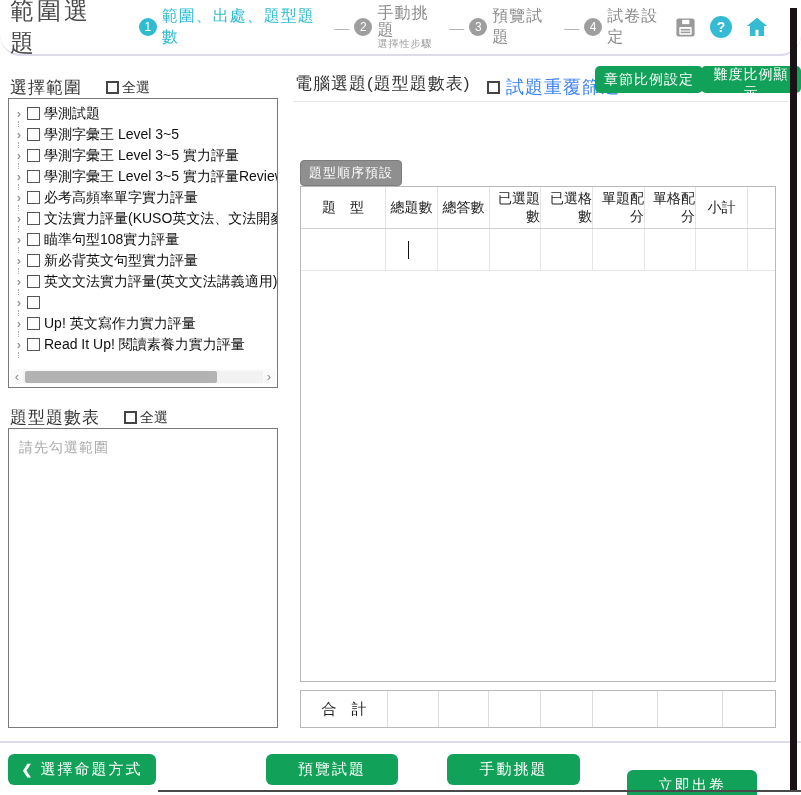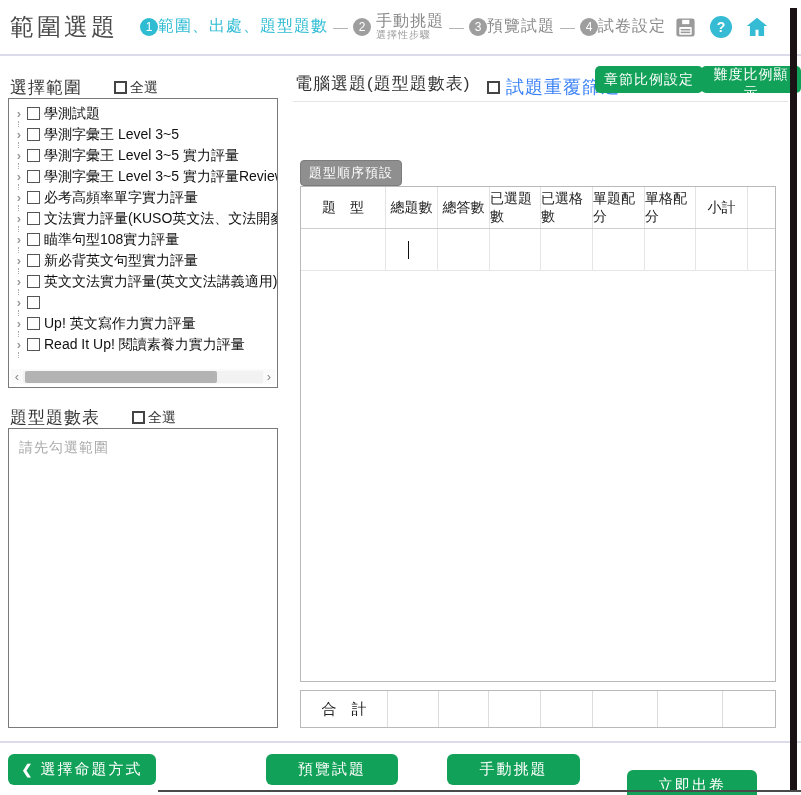--- a/index.html
+++ b/index.html
@@ -4,42 +4,42 @@
 <style>
   * { margin:0; padding:0; box-sizing:border-box; }
   html,body { background:#fff; }
   #app {
     position:relative; width:801px; height:795px; background:#fff;
     font-family:"Liberation Sans", sans-serif; overflow:hidden;
   }
 
   
   .header { position:absolute; top:0; left:0; width:801px; height:56px;
-    border-bottom:2px solid #dcdbe9; display:flex; align-items:center; background:#fff; }
+    border-bottom:2px solid #dcdbe9; display:flex; align-items:center; background:#fff;border-radius:21px; }
   .page-title { font-size:24px; color:#4a4a4a; letter-spacing:3px; margin-left:10px; font-weight:500; }
   .steps { display:flex; align-items:center; margin-left:22px; }
   .step { display:flex; align-items:center; cursor:pointer; }
   .badge { width:18px; height:18px; border-radius:50%; background:#9e9e9e; color:#fff;
     font-size:12px; display:flex; align-items:center; justify-content:center; flex:0 0 auto; }
   .step.active .badge { background:#2fbcd3; }
-  .step-label { font-size:16px; color:#8a8a8a; letter-spacing:1px; }
+  .step-label { font-size:16px; color:#8a8a8a; margin-left:5px; letter-spacing:1px; }
   .step.active .step-label { color:#2fbcd3; font-weight:500; }
   .step-text2 { display:flex; flex-direction:column; margin-left:5px; line-height:1.05; }
   .step-text2 .step-label { margin-left:0; }
   .step-sub { font-size:10px; color:#9a9a9a; letter-spacing:1px; }
   .step-sep { color:#b5b5b5; font-size:15px; margin:0 5px; }
   .hdr-icons { margin-left:auto; margin-right:32px; display:flex; align-items:center; gap:13px; }
   .icon-btn { cursor:pointer; display:flex; align-items:center; justify-content:center; }
   .help-circle { width:22px; height:22px; border-radius:50%; background:#35bcd4; color:#fff;
     font-size:14px; font-weight:bold; display:flex; align-items:center; justify-content:center; }
 
   
   .sec-header { position:absolute; display:flex; align-items:center; }
   .sec-title { font-size:17px; color:#333; letter-spacing:1px; }
-  .selall { display:flex; align-items:center; margin-left:32px; }
+  .selall { display:flex; align-items:center; margin-left:24px; }
   .cbx { width:13px; height:13px; border:2px solid #444; background:#fff; display:inline-block; cursor:pointer; }
   .selall-label { font-size:14px; color:#333; margin-left:3px; }
 
   .range-header { top:76px; left:10px; }
   .range-box { position:absolute; top:98px; left:8px; width:270px; height:290px;
     border:1px solid #7a7a7a; background:#fff; overflow:hidden; }
   .tree { padding-top:4px; }
   .tree-item { display:flex; align-items:center; height:21px; white-space:nowrap; cursor:pointer; }
   .tw { width:14px; text-align:center; color:#9a9a9a; font-size:13px; font-weight:bold;
     margin-left:3px; position:relative; flex:0 0 auto; }
@@ -66,21 +66,21 @@
     font-family:"Liberation Sans", sans-serif; }
   .btn-chapter { left:595px; }
   .btn-difficulty { left:701px; }
   .right-divider { position:absolute; top:101px; left:293px; width:495px; height:1px; background:#e4e4e4; }
 
   .order-tag { position:absolute; top:160px; left:300px; background:#8f8f8f; border:1px solid #7c7c7c;
     color:#fff; font-size:13px; padding:3px 8px; border-radius:4px; letter-spacing:1px; cursor:pointer; }
 
   .qtable { position:absolute; top:186px; left:300px; width:476px; height:496px;
     border:1px solid #b9b9b9; background:#fff; }
-  .qgrid { display:grid; grid-template-columns:85px 52px 52px 51px 52px 52px 51px 52px 1fr; }
+  .qgrid { display:grid; grid-template-columns:85px 52px 52px 51px 52px 52px 51px 52px 1fr;text-align:right; }
   .qhead { height:42px; border-bottom:1px solid #cfcfcf; }
   .qhead > div { border-right:1px solid #e3e3e3; display:flex; align-items:center; justify-content:center;
     font-size:14px; color:#222; }
   .qhead > div:last-child { border-right:none; }
   .qrow { height:42px; border-bottom:1px solid #e6e6e6; }
   .qrow > div { border-right:1px solid #e6e6e6; display:flex; align-items:center; justify-content:center; cursor:text; }
   .qrow > div:last-child { border-right:none; }
   .caret { width:1px; height:18px; background:#111; margin-left:-6px; }
 
   .ttable { position:absolute; top:690px; left:300px; width:476px; height:38px;

